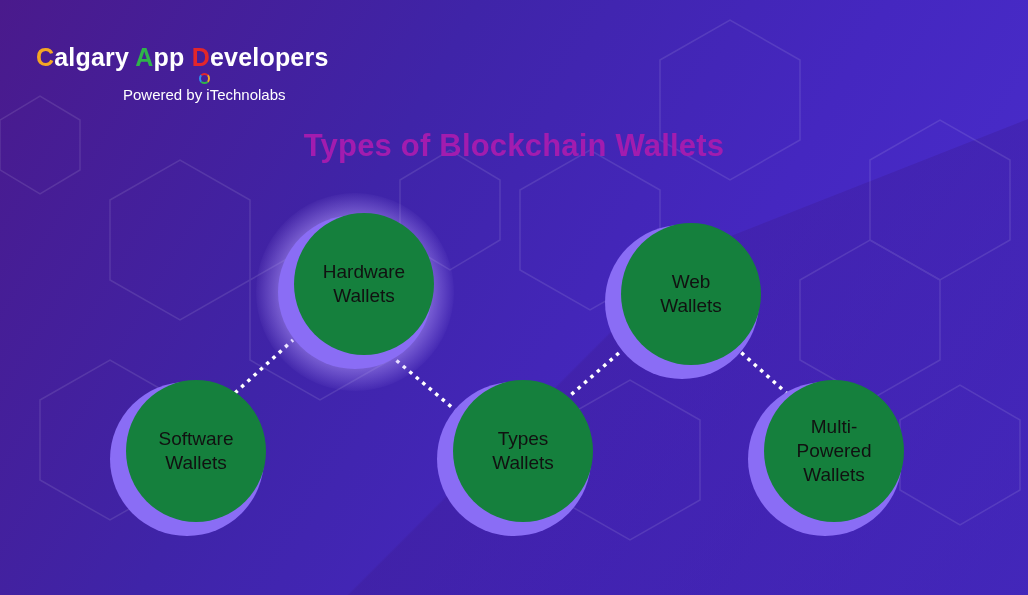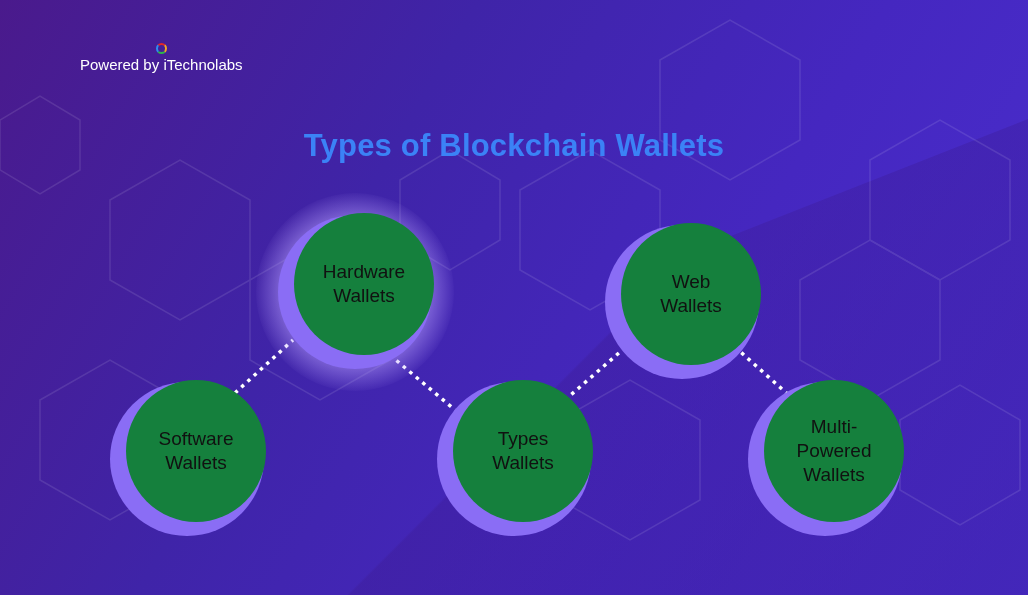--- a/index.html
+++ b/index.html
@@ -17,21 +17,21 @@
   .bg-hex { position:absolute; inset:0; opacity:0.10; }
 
   .logo { position:absolute; left:36px; top:42px; }
   .logo-main { font-size:25px; font-weight:bold; color:#ffffff; letter-spacing:0.2px; line-height:30px; white-space:nowrap; }
   .logo-main .L1 { color:#f5a623; }
   .logo-main .L2 { color:#2fb34a; }
   .logo-main .L3 { color:#e3262b; }
   .logo-sub { margin-left:44px; margin-top:1px; font-size:15px; color:#ffffff; line-height:18px; display:flex; align-items:center; gap:2px;flex-direction:column; }
   .logo-ring { width:11px; height:11px; border-radius:50%; border:2px solid; border-color:#e3262b #f5a623 #2fb34a #2e8cf0; box-sizing:border-box; display:inline-block; }
 
-  .title { position:absolute; left:0; right:0; top:128px; text-align:center; font-size:31px; font-weight:bold; color:#3b82f6; letter-spacing:0.2px; }
+  .title { position:absolute; left:0; right:0; top:128px; text-align:center; font-size:31px; font-weight:bold; color:#a21caf; letter-spacing:0.2px; }
 
   .node { position:absolute; width:154px; height:154px; }
   .node .halo { position:absolute; left:-22px; top:-22px; width:198px; height:198px; border-radius:50%;
     background: radial-gradient(circle, rgba(185,160,255,0.45) 55%, rgba(185,160,255,0) 72%); }
   .node .back { position:absolute; left:0; top:0; width:154px; height:154px; border-radius:50%; background:#8a6df5; }
   .node .front { position:absolute; left:16px; top:-2px; width:140px; height:142px; border-radius:50%; background:#15803d;
     display:flex; align-items:center; justify-content:center; text-align:center; }
   .node .label { font-size:19px; color:#111111; line-height:24px; }
 
   svg.lines { position:absolute; left:0; top:0; }
@@ -50,20 +50,23 @@
     <polygon points="870,160 940,120 1010,160 1010,240 940,280 870,240"></polygon>
     <polygon points="40,400 110,360 180,400 180,480 110,520 40,480"></polygon>
     <polygon points="560,420 630,380 700,420 700,500 630,540 560,500"></polygon>
     <polygon points="0,120 40,96 80,120 80,170 40,194 0,170"></polygon>
     <polygon points="400,180 450,150 500,180 500,240 450,270 400,240"></polygon>
     <polygon points="900,420 960,385 1020,420 1020,490 960,525 900,490"></polygon>
   </g>
 </svg>
 
 <div class="logo">
+  <div class="logo-main">
+    <span class="L1">C</span><span>algary </span><span class="L2">A</span><span>pp </span><span class="L3">D</span><span>evelopers</span>
+  </div>
   <div class="logo-sub">
     <span class="logo-ring"></span>
     <span>Powered by iTechnolabs</span>
   </div>
 </div>
 
 <div class="title">Types of Blockchain Wallets</div>
 
 <svg class="lines" width="1028" height="595">
   <g stroke="#ffffff" stroke-width="3.5" stroke-dasharray="3.5 5" stroke-linecap="butt" fill="none">

